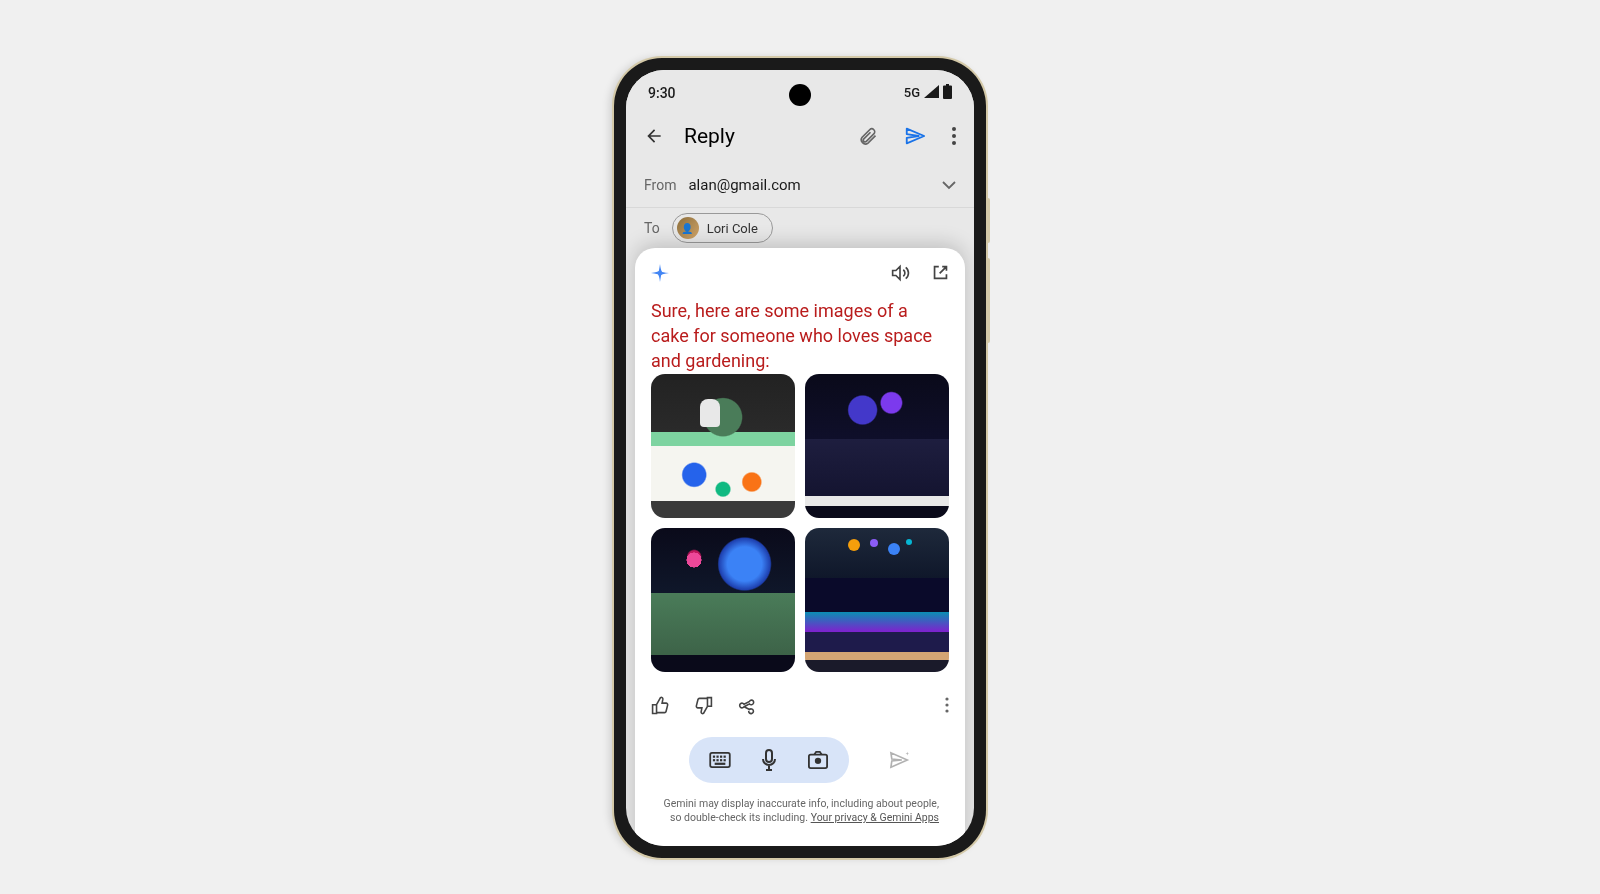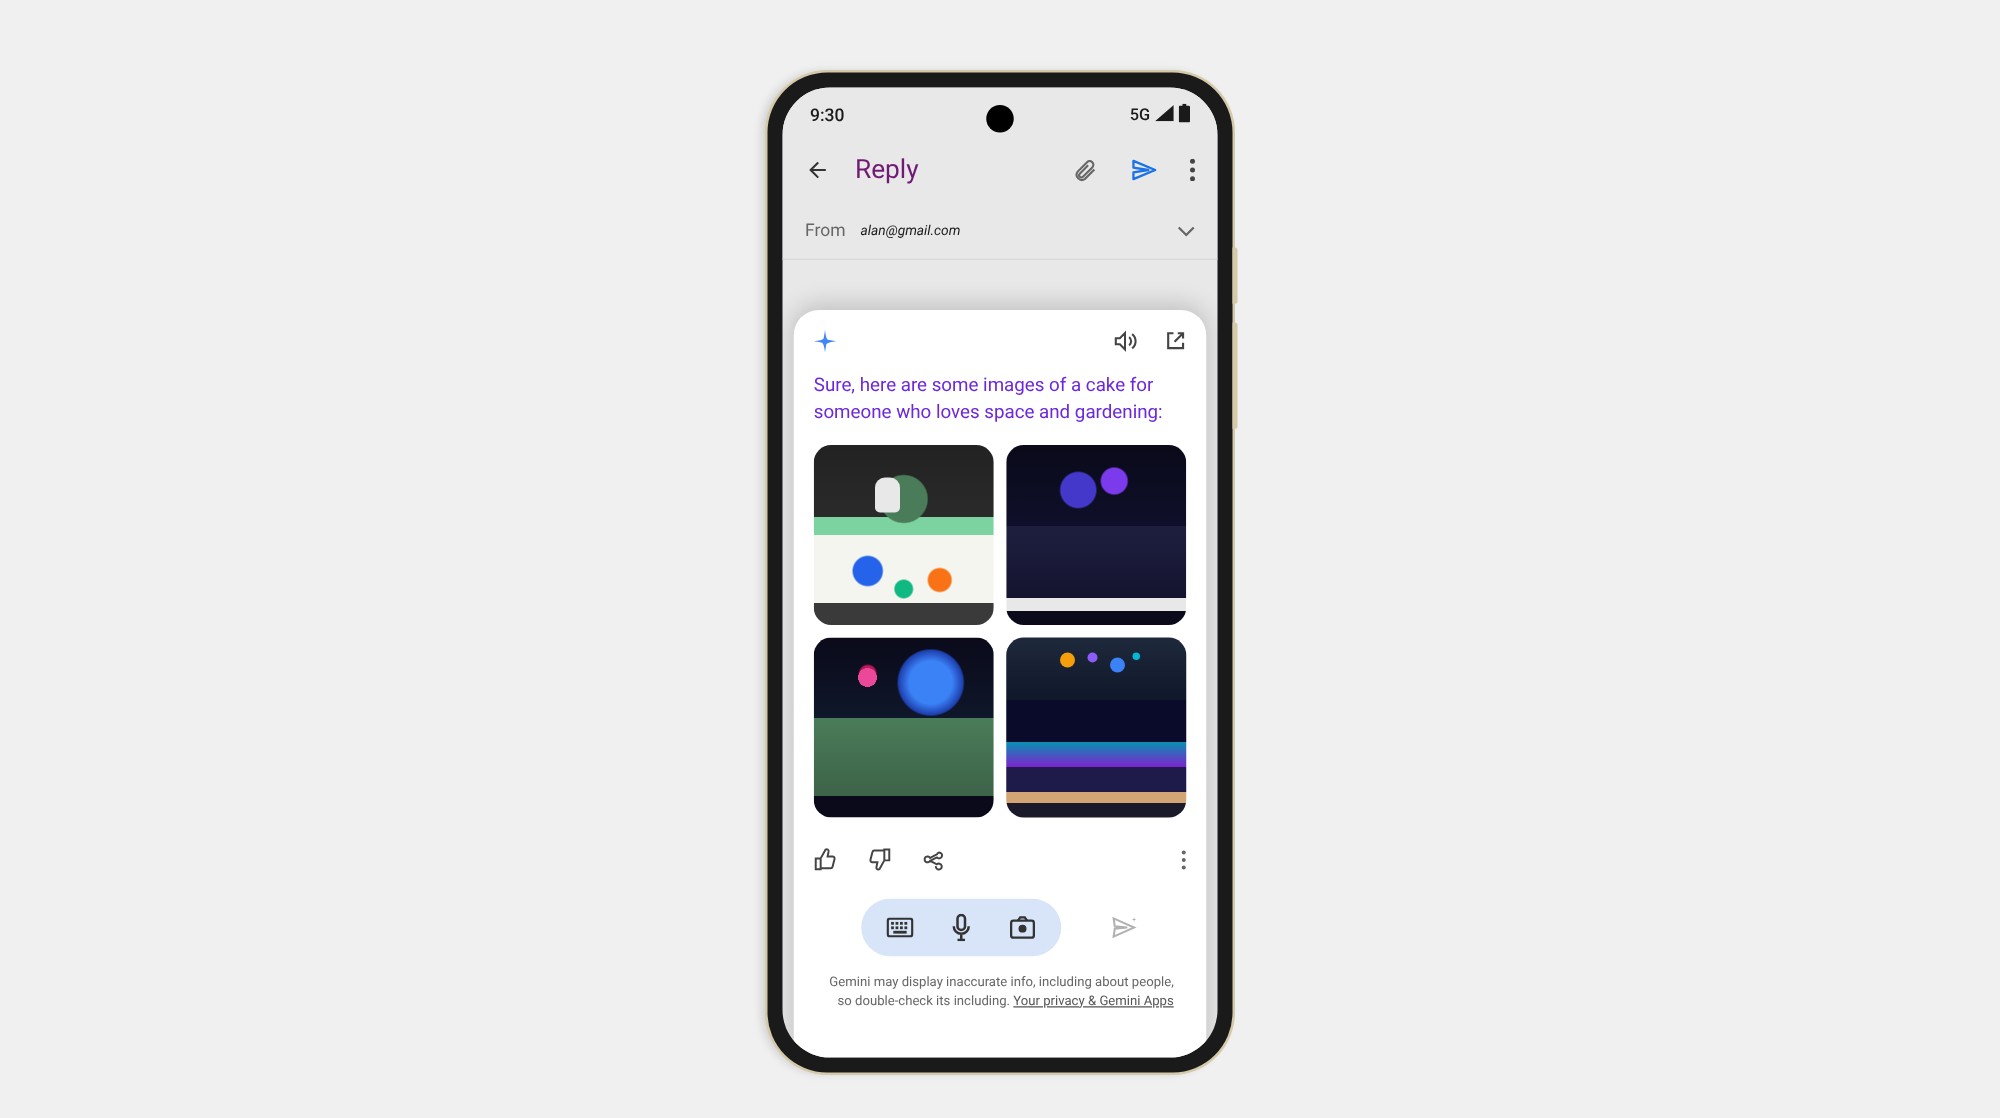--- a/index.html
+++ b/index.html
@@ -56,35 +56,35 @@
     
     .app-header {
       height: 52px;
       display: flex;
       align-items: center;
       padding: 0 18px;
       gap: 20px;
       background: #e8e8e8;
     }
     .back-arrow { cursor: pointer; }
-    .app-title { font-size: 21px; font-weight: 400; color: #701a75; flex: 1; }
+    .app-title { font-size: 21px; font-weight: 400; color: #000000; flex: 1; }
     .header-actions { display: flex; align-items: center; gap: 26px; }
     .header-icon { cursor: pointer; display: flex; }
     
     .from-row {
       height: 46px;
       display: flex;
       align-items: center;
       padding: 0 18px;
       gap: 12px;
       background: #e8e8e8;
       border-bottom: 1px solid #d8d8d8;
     }
     .field-label { font-size: 14px; color: #666; }
-    .field-value { font-size: 11px; color: #1a1a1a; flex: 1; font-style: italic; }
+    .field-value { font-size: 15px; color: #1a1a1a; flex: 1; }
     .chevron-down { cursor: pointer; }
     
     .to-row {
       height: 40px;
       display: flex;
       align-items: center;
       padding: 0 18px;
       gap: 12px;
       background: #e8e8e8;
     }
@@ -128,24 +128,23 @@
       display: flex;
       align-items: center;
       justify-content: space-between;
       margin-bottom: 16px;
     }
     .gemini-star { display: flex; }
     .panel-header-right { display: flex; gap: 22px; }
     .panel-icon { cursor: pointer; display: flex; }
     
     .response-text {
-      font-size: 15px;
+      font-size: 18px;
       line-height: 1.4;
-      color: #6d28d9;
-      margin-bottom: 16px;
+      color: #b91c1c;
     }
     
     .image-grid {
       display: grid;
       grid-template-columns: 1fr 1fr;
       gap: 10px;
       margin-bottom: 24px;
     }
     .gen-image {
       width: 100%;
@@ -260,20 +259,27 @@
     <div class="from-row">
       <span class="field-label">From</span>
       <span class="field-value">alan@gmail.com</span>
       <span class="chevron-down">
         <svg width="14" height="9" viewBox="0 0 14 9">
             <path fill="none" stroke="#666" stroke-width="1.8" d="M1 1 L7 7 L13 1"></path>
           </svg>
       </span>
     </div>
 
+    <div class="to-row">
+      <span class="field-label">To</span>
+      <div class="chip">
+        <span class="chip-avatar">👤</span>
+        <span class="chip-name">Lori Cole</span>
+      </div>
+    </div>
 
     <div class="gemini-panel">
       <div class="panel-header">
         <span class="gemini-star">
           <svg width="18" height="18" viewBox="0 0 24 24">
               <path fill="#4285f4" d="M12 0 Q13 9 15 10.5 Q20 11.5 24 12 Q15 13 13.5 15 Q12.5 20 12 24 Q11 15 9 13.5 Q4 12.5 0 12 Q9 11 10.5 9 Q11.5 4 12 0 Z"></path>
             </svg>
         </span>
         <div class="panel-header-right">
           <span class="panel-icon">

